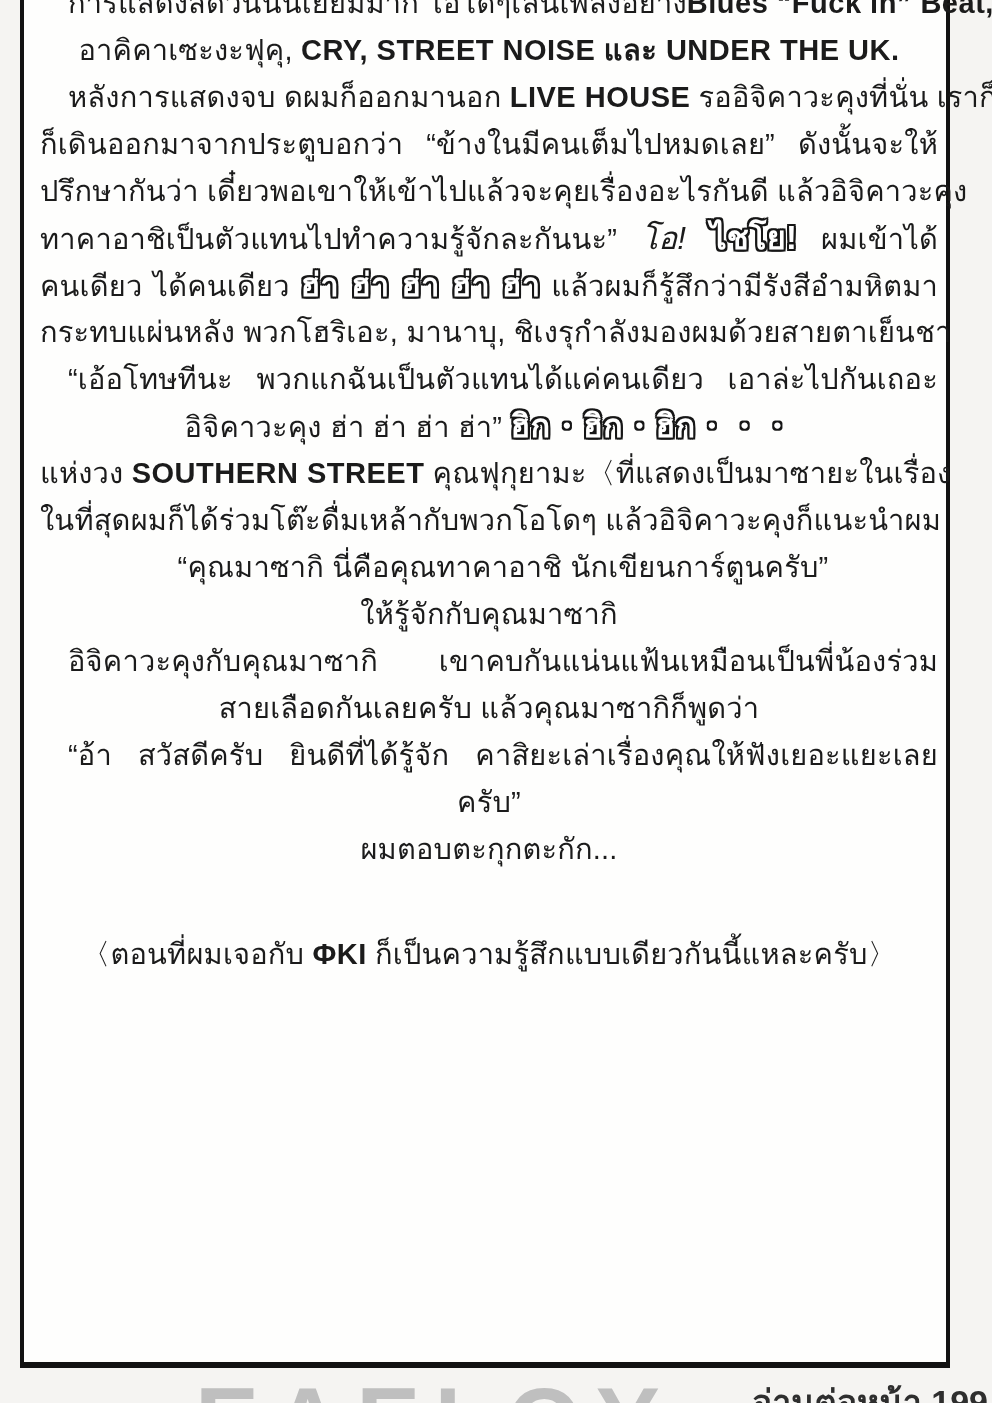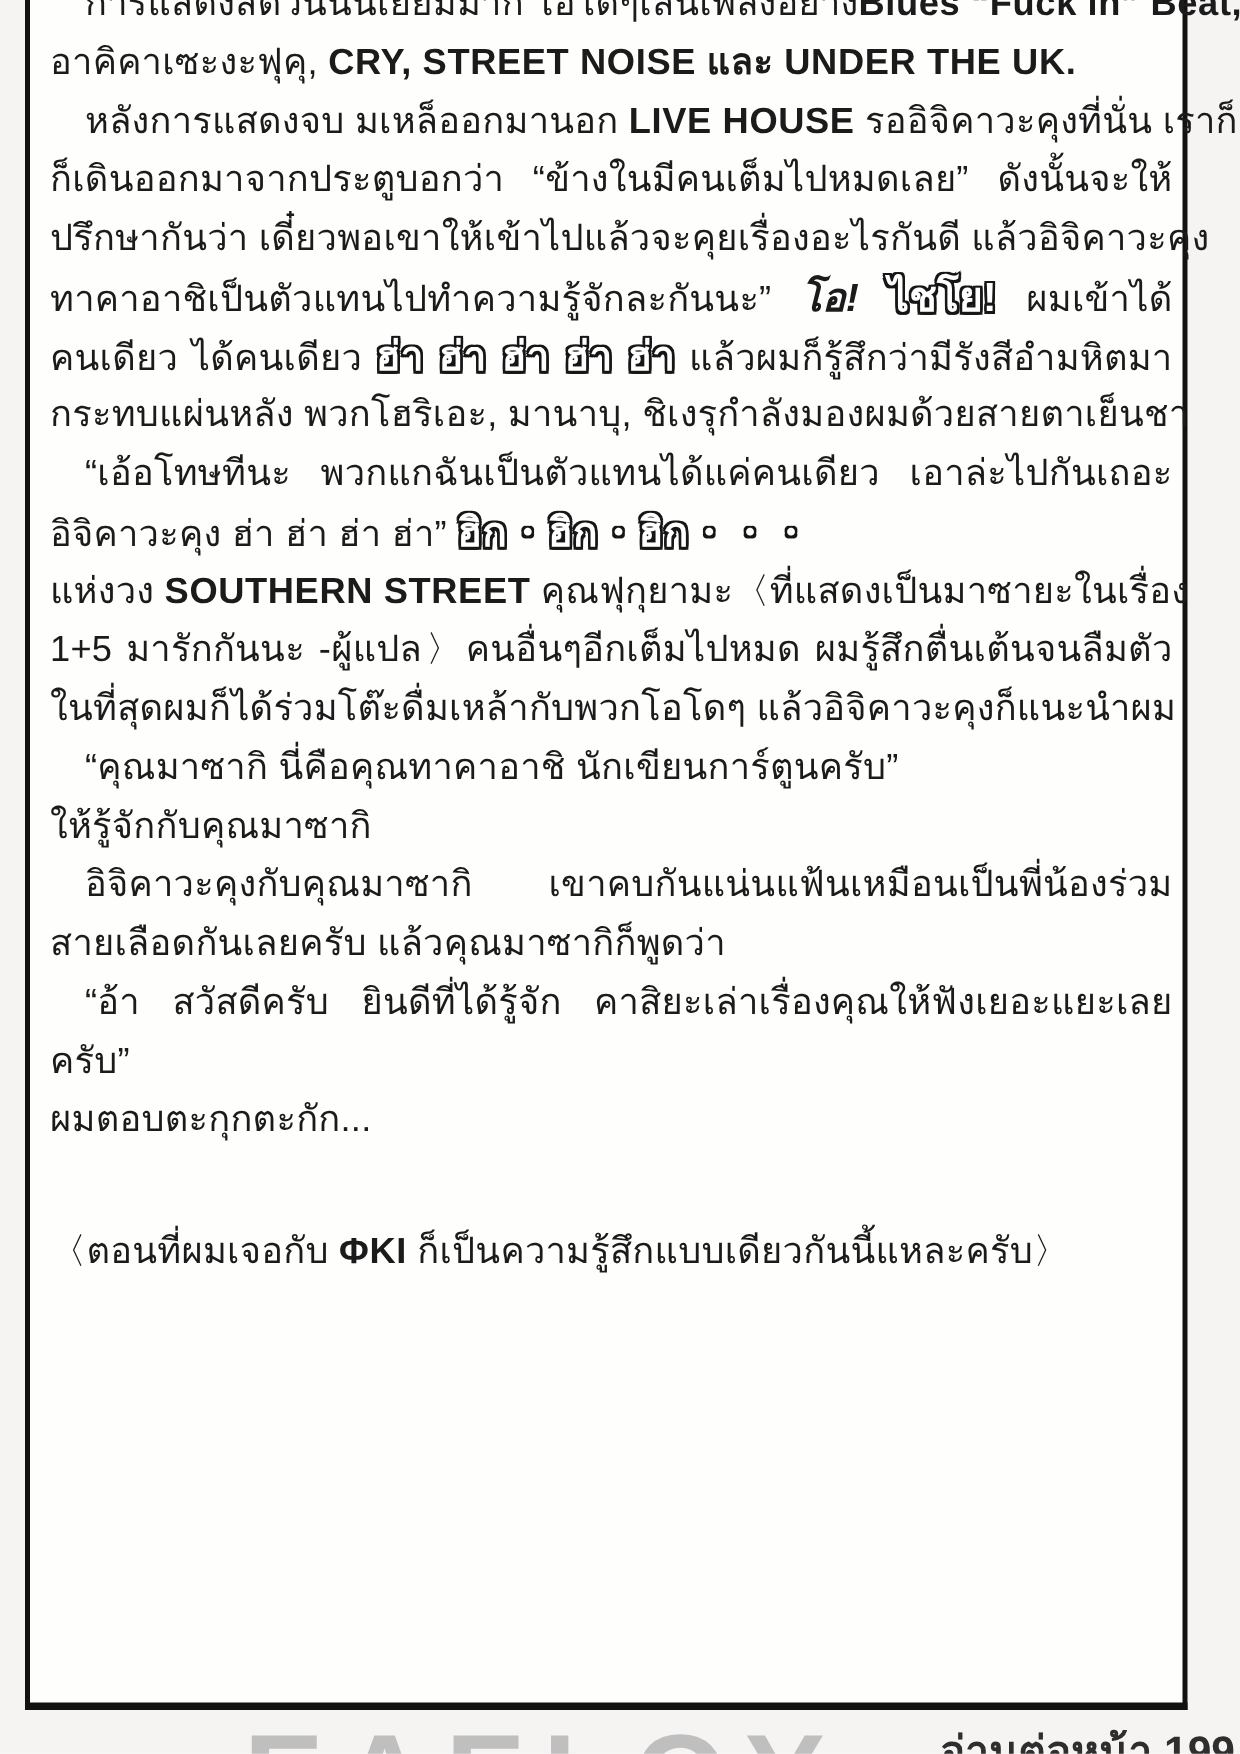--- a/index.html
+++ b/index.html
@@ -36,36 +36,36 @@
     color: #1b1b1b;
     font-size: 29px;
     letter-spacing: 0.2px;
   }
   .line {
     position: relative;
     width: 100%;
     height: 47px;
     line-height: 47px;
     white-space: nowrap;
-    text-align: left;
+    text-align: center;
   }
   .line.just {
     text-align: justify;
     text-align-last: justify;
   }
   .line.indent { padding-left: 28px; box-sizing: border-box; }
   .line.spacer { height: 58px; }
   .seg-n { font-weight: 500; }
   .seg-b {
     font-family: "Liberation Sans", sans-serif;
     font-weight: 700;
     letter-spacing: 0.5px;
   }
   .seg-bi {
-    font-weight: 700;
+    font-weight: 400;
     font-style: italic;
     font-size: 1.08em;
   }
   .seg-o {
     font-weight: 700;
     font-size: 1.12em;
     color: #ffffff;
     -webkit-text-stroke: 2px #161616;
     paint-order: stroke fill;
     text-shadow:
@@ -98,30 +98,29 @@
     color: #2e2e2e;
   }
 </style>
 </head>
 <body>
 
 <div class="panel">
   <div class="textblock">
       <div class="line indent just"><span class="seg-n">การแสดงสดวันนั้นเยี่ยมมาก โอโดๆเล่นเพลงอย่าง</span><span class="seg-b">Blues “Fuck in” Beat,</span></div>
       <div class="line"><span class="seg-n">อาคิคาเซะงะฟุคุ, </span><span class="seg-b">CRY, STREET NOISE และ UNDER THE UK.</span></div>
-      <div class="line indent just"><span class="seg-n">หลังการแสดงจบ มเหล็ออกมานอก </span><span class="seg-b">LIVE HOUSE</span><span class="seg-n"> รออิจิคาวะคุงที่นั่น เราก็</span></div>
+      <div class="line indent just"><span class="seg-n">หลังการแสดงจบ ดผมก็ออกมานอก </span><span class="seg-b">LIVE HOUSE</span><span class="seg-n"> รออิจิคาวะคุงที่นั่น เราก็</span></div>
       <div class="line just"><span class="seg-n">ก็เดินออกมาจากประตูบอกว่า “ข้างในมีคนเต็มไปหมดเลย” ดังนั้นจะให้</span></div>
       <div class="line just"><span class="seg-n">ปรึกษากันว่า เดี๋ยวพอเขาให้เข้าไปแล้วจะคุยเรื่องอะไรกันดี แล้วอิจิคาวะคุง</span></div>
       <div class="line just"><span class="seg-n">ทาคาอาชิเป็นตัวแทนไปทำความรู้จักละกันนะ” </span><span class="seg-bi">โอ!</span><span class="seg-n"> </span><span class="seg-o">ไชโย!</span><span class="seg-n"> ผมเข้าได้</span></div>
       <div class="line just"><span class="seg-n">คนเดียว ได้คนเดียว </span><span class="seg-o">ฮ่า ฮ่า ฮ่า ฮ่า ฮ่า</span><span class="seg-n"> แล้วผมก็รู้สึกว่ามีรังสีอำมหิตมา</span></div>
       <div class="line just"><span class="seg-n">กระทบแผ่นหลัง พวกโฮริเอะ, มานาบุ, ชิเงรุกำลังมองผมด้วยสายตาเย็นชา</span></div>
       <div class="line indent just"><span class="seg-n">“เอ้อโทษทีนะ พวกแกฉันเป็นตัวแทนได้แค่คนเดียว เอาล่ะไปกันเถอะ</span></div>
       <div class="line"><span class="seg-n">อิจิคาวะคุง ฮ่า ฮ่า ฮ่า ฮ่า” </span><span class="seg-o">ฮิก・ฮิก・ฮิก・・・</span></div>
       <div class="line just"><span class="seg-n">แห่งวง </span><span class="seg-b">SOUTHERN STREET</span><span class="seg-n"> คุณฟุกุยามะ〈ที่แสดงเป็นมาซายะในเรื่อง</span></div>
-      <div class="line just"><span class="seg-n">1+5 มารักกันนะ -ผู้แปล〉คนอื่นๆอีกเต็มไปหมด ผมรู้สึกตื่นเต้นจนลืมตัว</span></div>
       <div class="line just"><span class="seg-n">ในที่สุดผมก็ได้ร่วมโต๊ะดื่มเหล้ากับพวกโอโดๆ แล้วอิจิคาวะคุงก็แนะนำผม</span></div>
       <div class="line indent"><span class="seg-n">“คุณมาซากิ นี่คือคุณทาคาอาชิ นักเขียนการ์ตูนครับ”</span></div>
       <div class="line"><span class="seg-n">ให้รู้จักกับคุณมาซากิ</span></div>
       <div class="line indent just"><span class="seg-n">อิจิคาวะคุงกับคุณมาซากิ เขาคบกันแน่นแฟ้นเหมือนเป็นพี่น้องร่วม</span></div>
       <div class="line"><span class="seg-n">สายเลือดกันเลยครับ แล้วคุณมาซากิก็พูดว่า</span></div>
       <div class="line indent just"><span class="seg-n">“อ้า สวัสดีครับ ยินดีที่ได้รู้จัก คาสิยะเล่าเรื่องคุณให้ฟังเยอะแยะเลย</span></div>
       <div class="line"><span class="seg-n">ครับ”</span></div>
       <div class="line"><span class="seg-n">ผมตอบตะกุกตะกัก...</span></div>
       <div class="line spacer"></div>
       <div class="line"><span class="seg-n">〈ตอนที่ผมเจอกับ </span><span class="seg-b">ΦKI</span><span class="seg-n"> ก็เป็นความรู้สึกแบบเดียวกันนี้แหละครับ〉</span></div>

